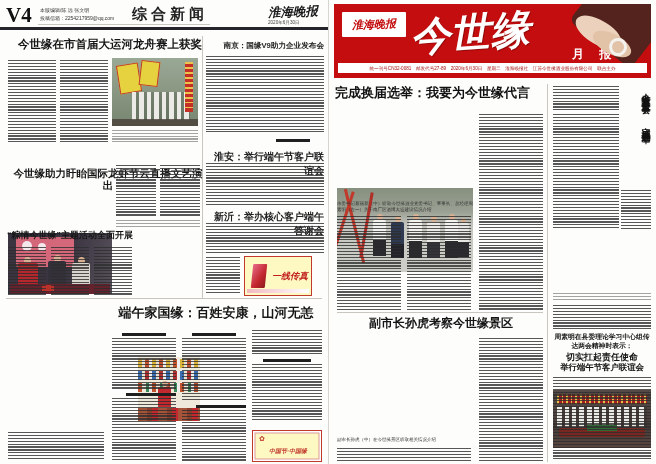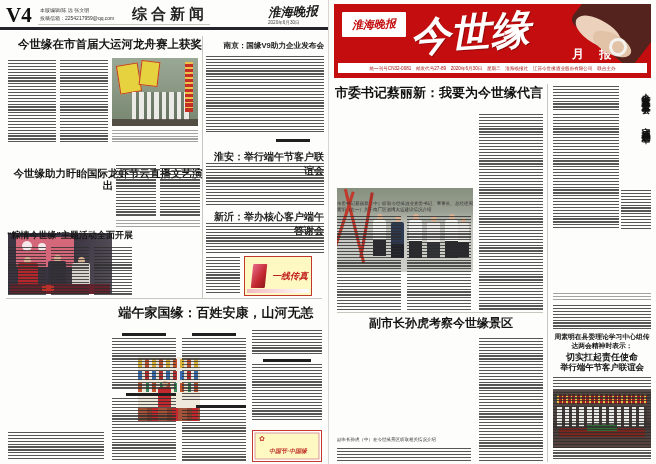--- a/index.html
+++ b/index.html
@@ -147,21 +147,21 @@
       <div class="abs" style="right:-14px;top:-36px;width:78px;height:86px;background:#54231d;transform:rotate(38deg);border-radius:8px;"></div>
       <div class="abs" style="right:28px;top:16px;width:50px;height:24px;background:#ecd2bc;border-radius:55% 45% 50% 50%;transform:rotate(32deg);"></div>
       <div class="abs" style="right:18px;top:30px;width:42px;height:20px;background:#e2c3a8;border-radius:50%;transform:rotate(28deg);"></div>
       <div class="abs" style="right:24px;top:34px;width:12px;height:12px;border:3px solid #f4f2ee;border-radius:50%;background:transparent;transform:rotate(20deg);"></div>
 
       <div class="abs" style="left:4px;bottom:5px;width:309px;height:10px;background:#fff;display:flex;align-items:center;justify-content:center;">
         <span style="font-size:4.6px;color:#a50f10;white-space:nowrap;">统一刊号CN32-0081　邮发代号27-89　2020年6月30日　星期二　淮海晚报社　江苏今世缘酒业股份有限公司　联合主办</span>
       </div>
     </div>
 
-    <div class="abs" style="left:6px;top:86px;width:214px;font-size:13px;font-weight:900;color:#111;line-height:1.1;">市委书记蔡丽新：我要为今世缘代言</div>
+    <div class="abs" style="left:6px;top:86px;width:214px;font-size:13px;font-weight:900;color:#111;line-height:1.1;">完成换届选举：我要为今世缘代言</div>
     <div class="abs sim" style="left:224px;top:86px;width:66px;height:24px;"></div>
 
     <div class="abs vertHead" style="left:292px;top:86px;width:32px;height:98px;font-size:9px;">
       <span>今世缘董事会监事会</span>
       <span style="padding-top:9px;display:inline-block;">完成换届选举</span>
     </div>
     <div class="abs sim" style="left:292px;top:190px;width:30px;height:40px;"></div>
 
     <div class="abs photo" style="left:8px;top:114px;width:136px;height:84px;background:linear-gradient(to bottom,#87907f 0%,#9aa093 28%,#c6c6c0 45%,#cfcfc9 100%);">
       <div class="abs" style="left:4px;top:2px;width:3px;height:70px;background:#c0392b;transform:rotate(18deg);"></div>

